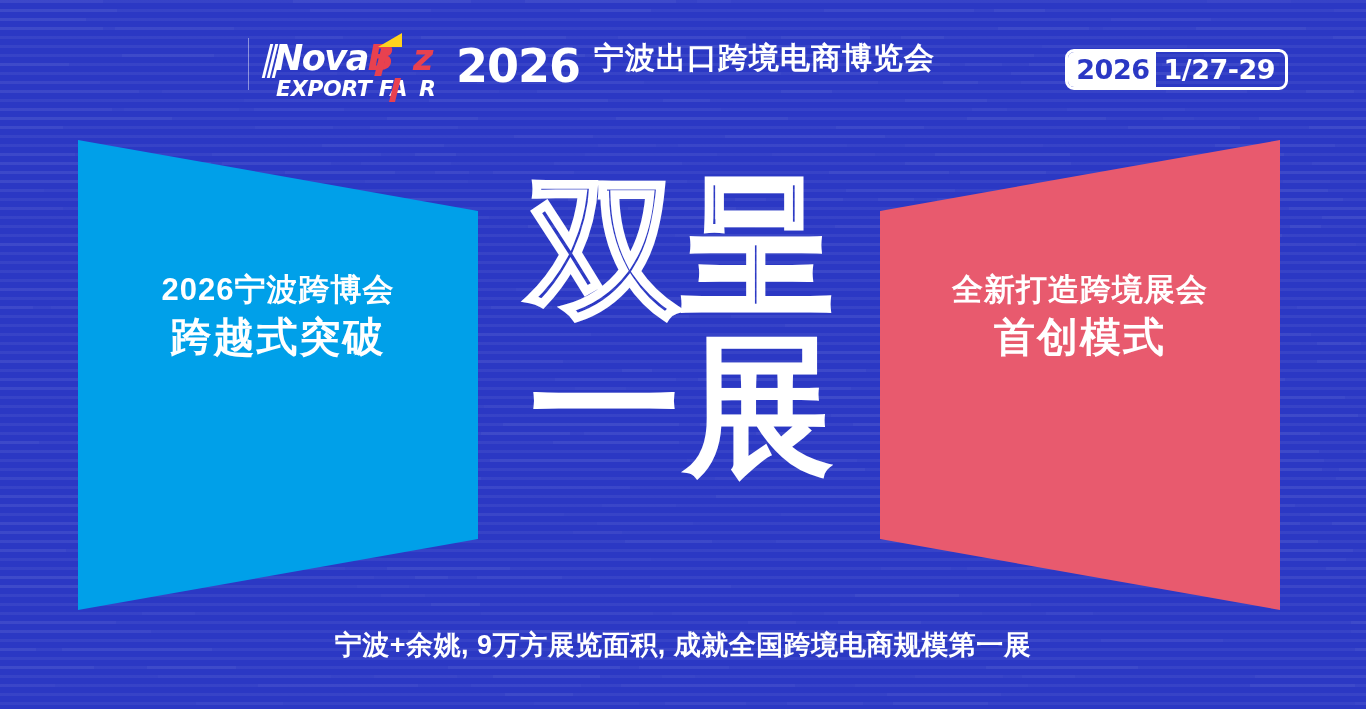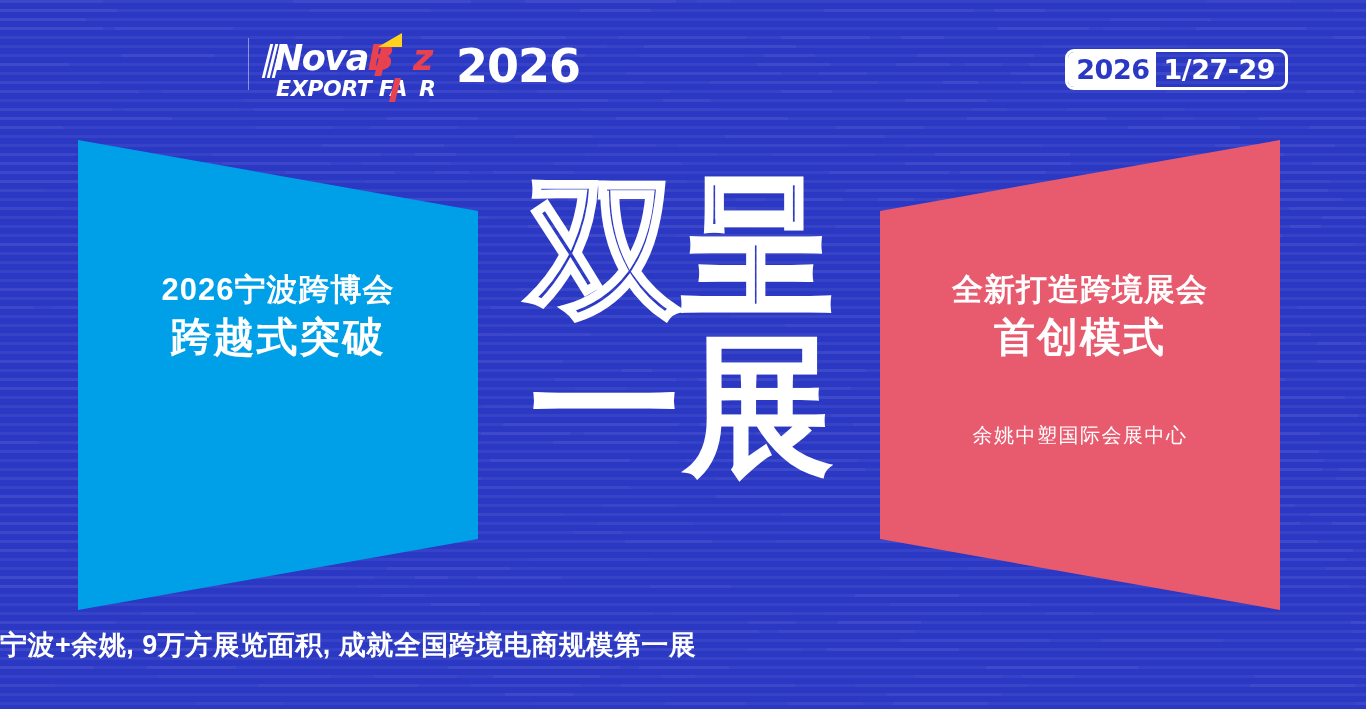--- a/index.html
+++ b/index.html
@@ -329,20 +329,21 @@
     -webkit-text-stroke: 4px #ffffff;
     margin-top: -16px;
   }
 
   
   .tagline {
     position: absolute;
     left: 0; right: 0;
     top: 627px;
     z-index: 5;
+    text-align: center;
     color: #ffffff;
     font-size: 27px;
     font-weight: 700;
     letter-spacing: .5px;
     white-space: nowrap;
   }
 </style>
 </head>
 <body>
 
@@ -748,20 +749,21 @@
       <div class="nova-tri" style="left:112px; top:-5px;"></div>
       <div class="nova-bot">
         <span>EXPORT FA</span><span style="display:inline-block;width:12px"></span><span>R</span>
       </div>
       <div class="nova-bar" style="left:126px; top:40px; height:24px; width:6px;"></div>
     </div>
 
     <div class="fair-title">
       <div class="fair-year">2026</div>
       <div class="fair-right">
+        <div class="fair-cn">宁波出口跨境电商博览会</div>
       </div>
     </div>
 
     <div class="date-badge">
       <div class="date-year">2026</div>
       <div class="date-range">1/27-29</div>
     </div>
 
   </div>
 
@@ -775,21 +777,20 @@
     </div>
   </div>
 
   <div class="panel" id="panel-right">
     <svg class="panel-shape" viewBox="0 0 400 470" preserveAspectRatio="none">
       <polygon points="0,71 400,0 400,470 0,399" fill="#e85a6e"></polygon>
     </svg>
     <div class="panel-content">
       <div class="panel-line1">全新打造跨境展会</div>
       <div class="panel-line2">首创模式</div>
-      <div class="panel-venue">余姚中塑国际会展中心</div>
     </div>
   </div>
 
   <div class="hero">
     <div class="hero-row hero-outline">双呈</div>
     <div class="hero-row hero-solid">一展</div>
   </div>
 
   <div class="tagline">宁波+余姚, 9万方展览面积, 成就全国跨境电商规模第一展</div>
 

